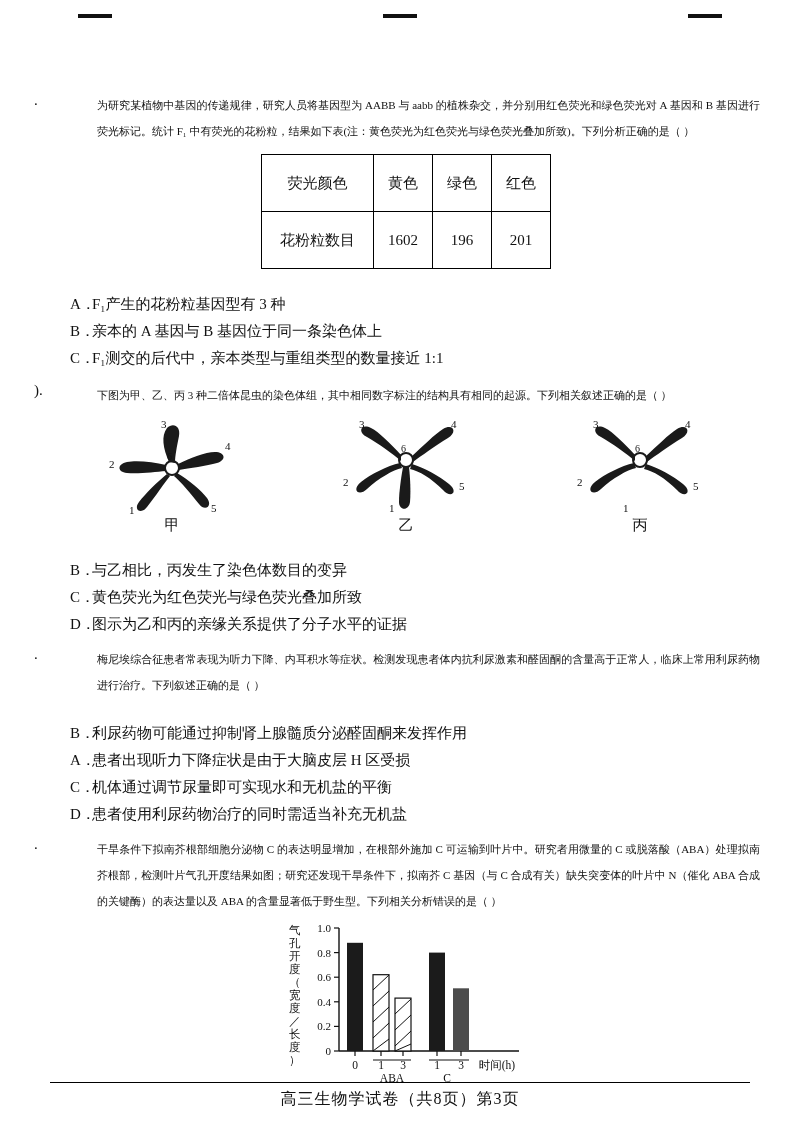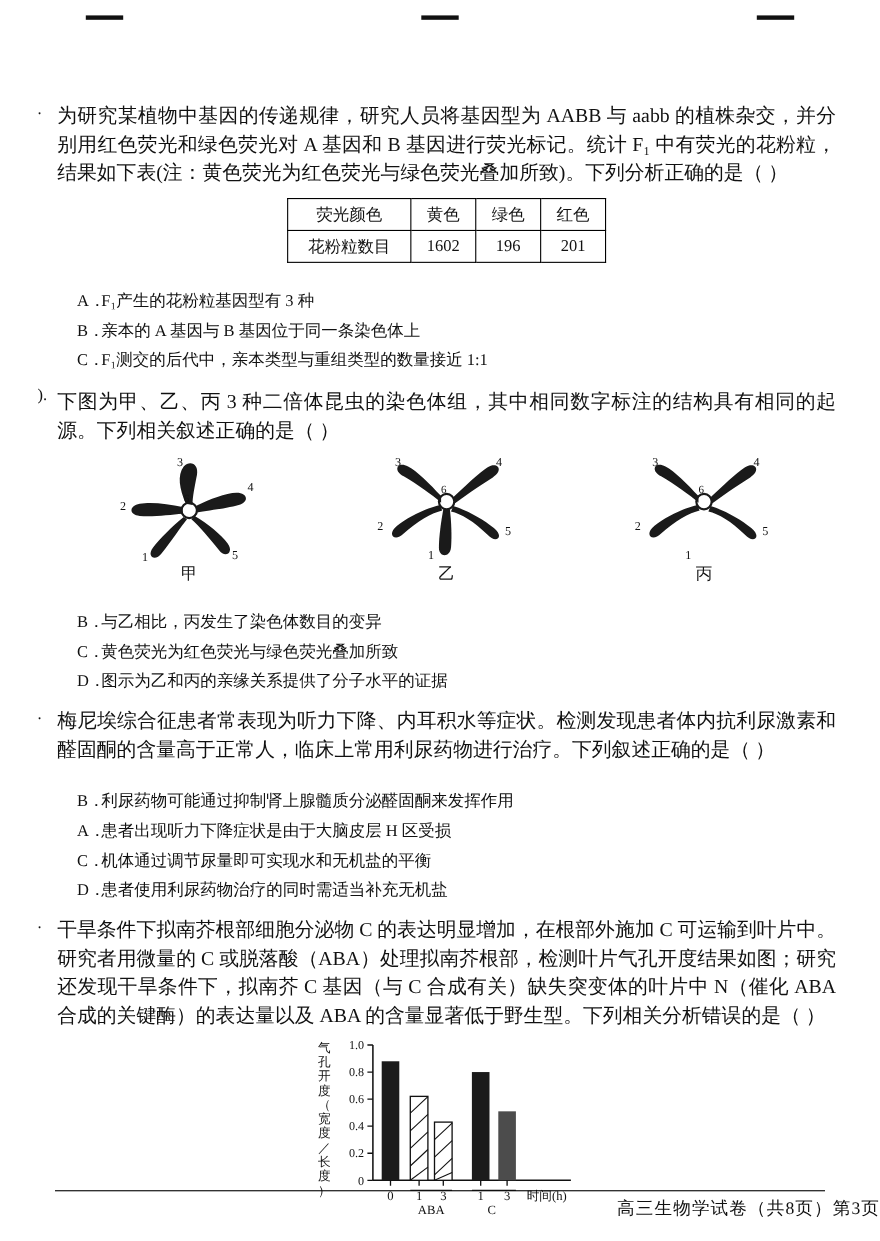--- a/index.html
+++ b/index.html
@@ -14,24 +14,25 @@
   .page{
     position:absolute;inset:0;
     padding:0;
   }
   .content{
     position:absolute;
     left:52px; right:40px; top:92px;
   }
   .q{ margin-bottom:6px; }
   .qline{
-    font-size:18px;
+    font-size:11px;
     line-height:26px;
     text-align:justify;
     text-justify:inter-ideograph;
+    margin-left:45px;
   }
   .qnum{
     position:absolute;
     left:-18px;
     font-size:15px;
   }
   .qbody{ position:relative; }
   .opts{ margin:22px 0 0 18px; }
   .opt{
     font-size:15px;
@@ -40,21 +41,21 @@
   }
   .optlabel{ display:inline-block; width:22px; }
   
   .tblwrap{ display:flex; justify-content:center; margin:10px 0 6px 0; }
   table.fl{
     border-collapse:collapse;
     font-size:15px;
   }
   table.fl td{
     border:1px solid #000;
-    padding:3px 14px;
+    padding:17px 14px;
     text-align:center;
     height:22px;
   }
   table.fl td.h{ padding:3px 18px;margin-top:24px; }
   
   .figs{
     display:flex;
     justify-content:center;
     gap:44px;
     margin:10px 0 2px 0;
@@ -66,21 +67,21 @@
   .chartwrap{
     display:flex;
     justify-content:center;
     margin-top:6px;
   }
   .chartbox{ position:relative; }
   
   .footer{
     position:absolute;
     left:0;right:0;bottom:18px;
-    text-align:right;
+    text-align:center;
     font-size:16px;
     letter-spacing:1px;
   }
   .footer .rule{
     width:700px;height:1px;background:#000;
     margin:0 auto 6px auto;
   }
   .topmark{
     position:absolute;
     top:14px;left:0;right:0;

